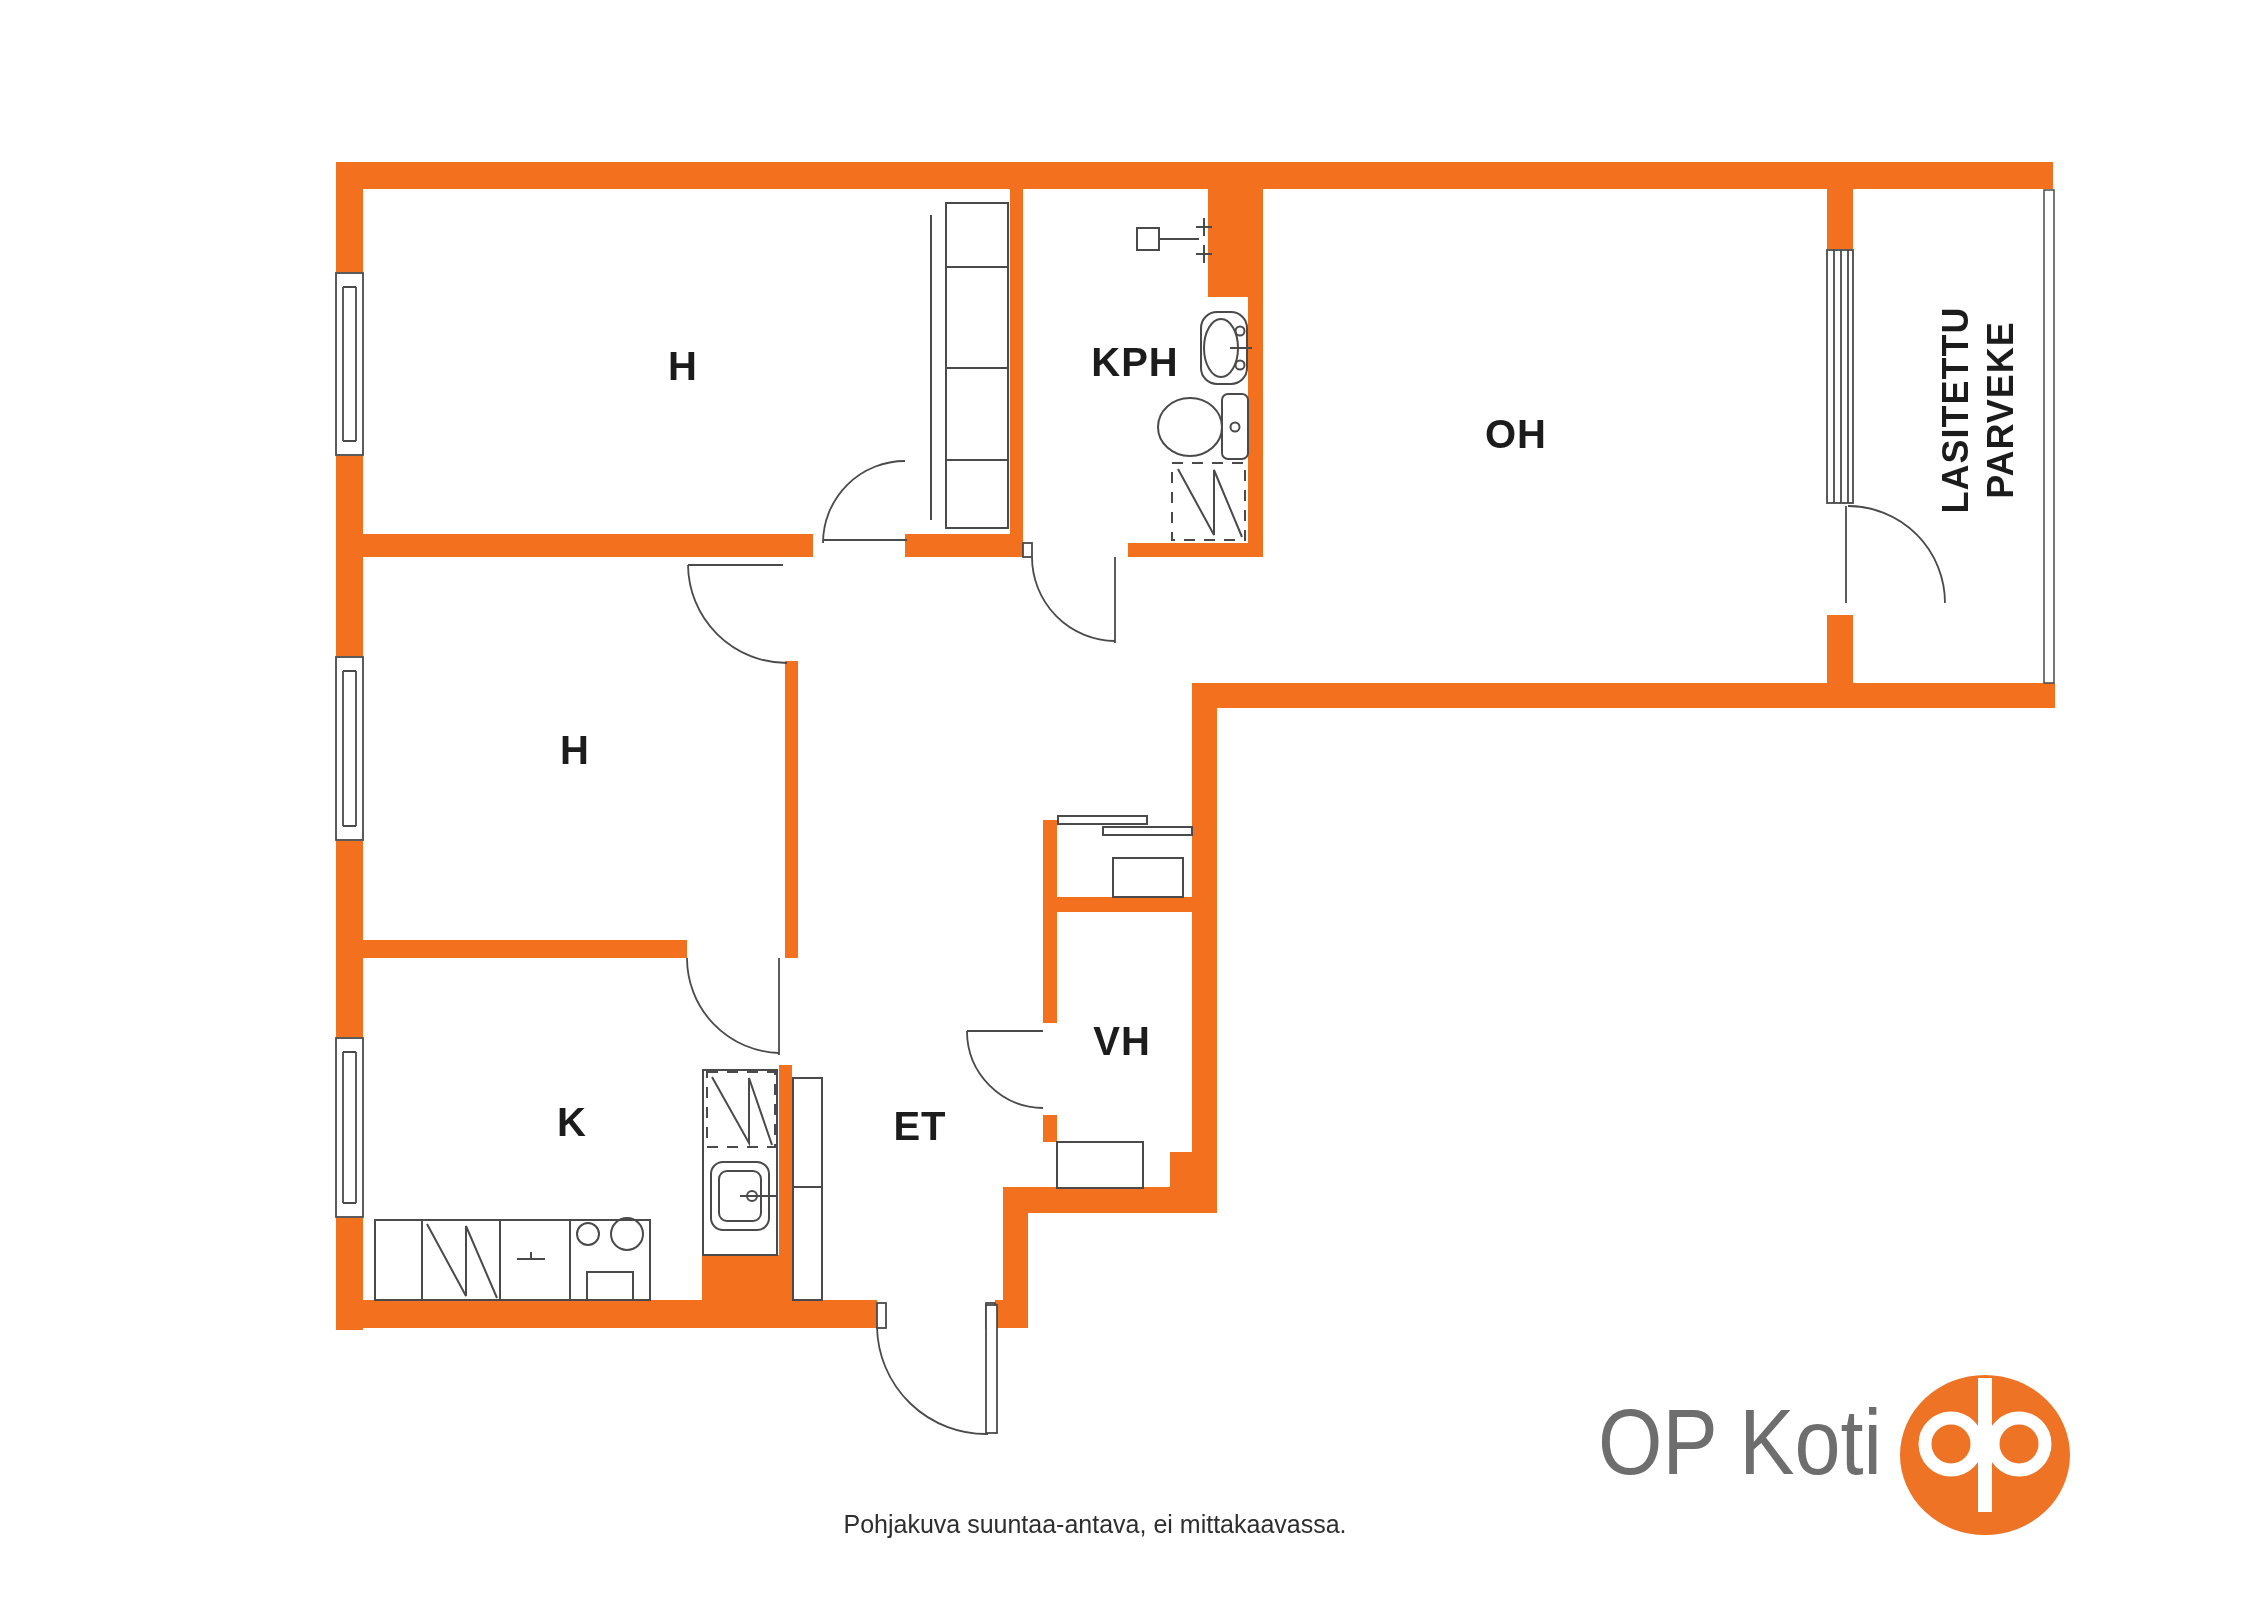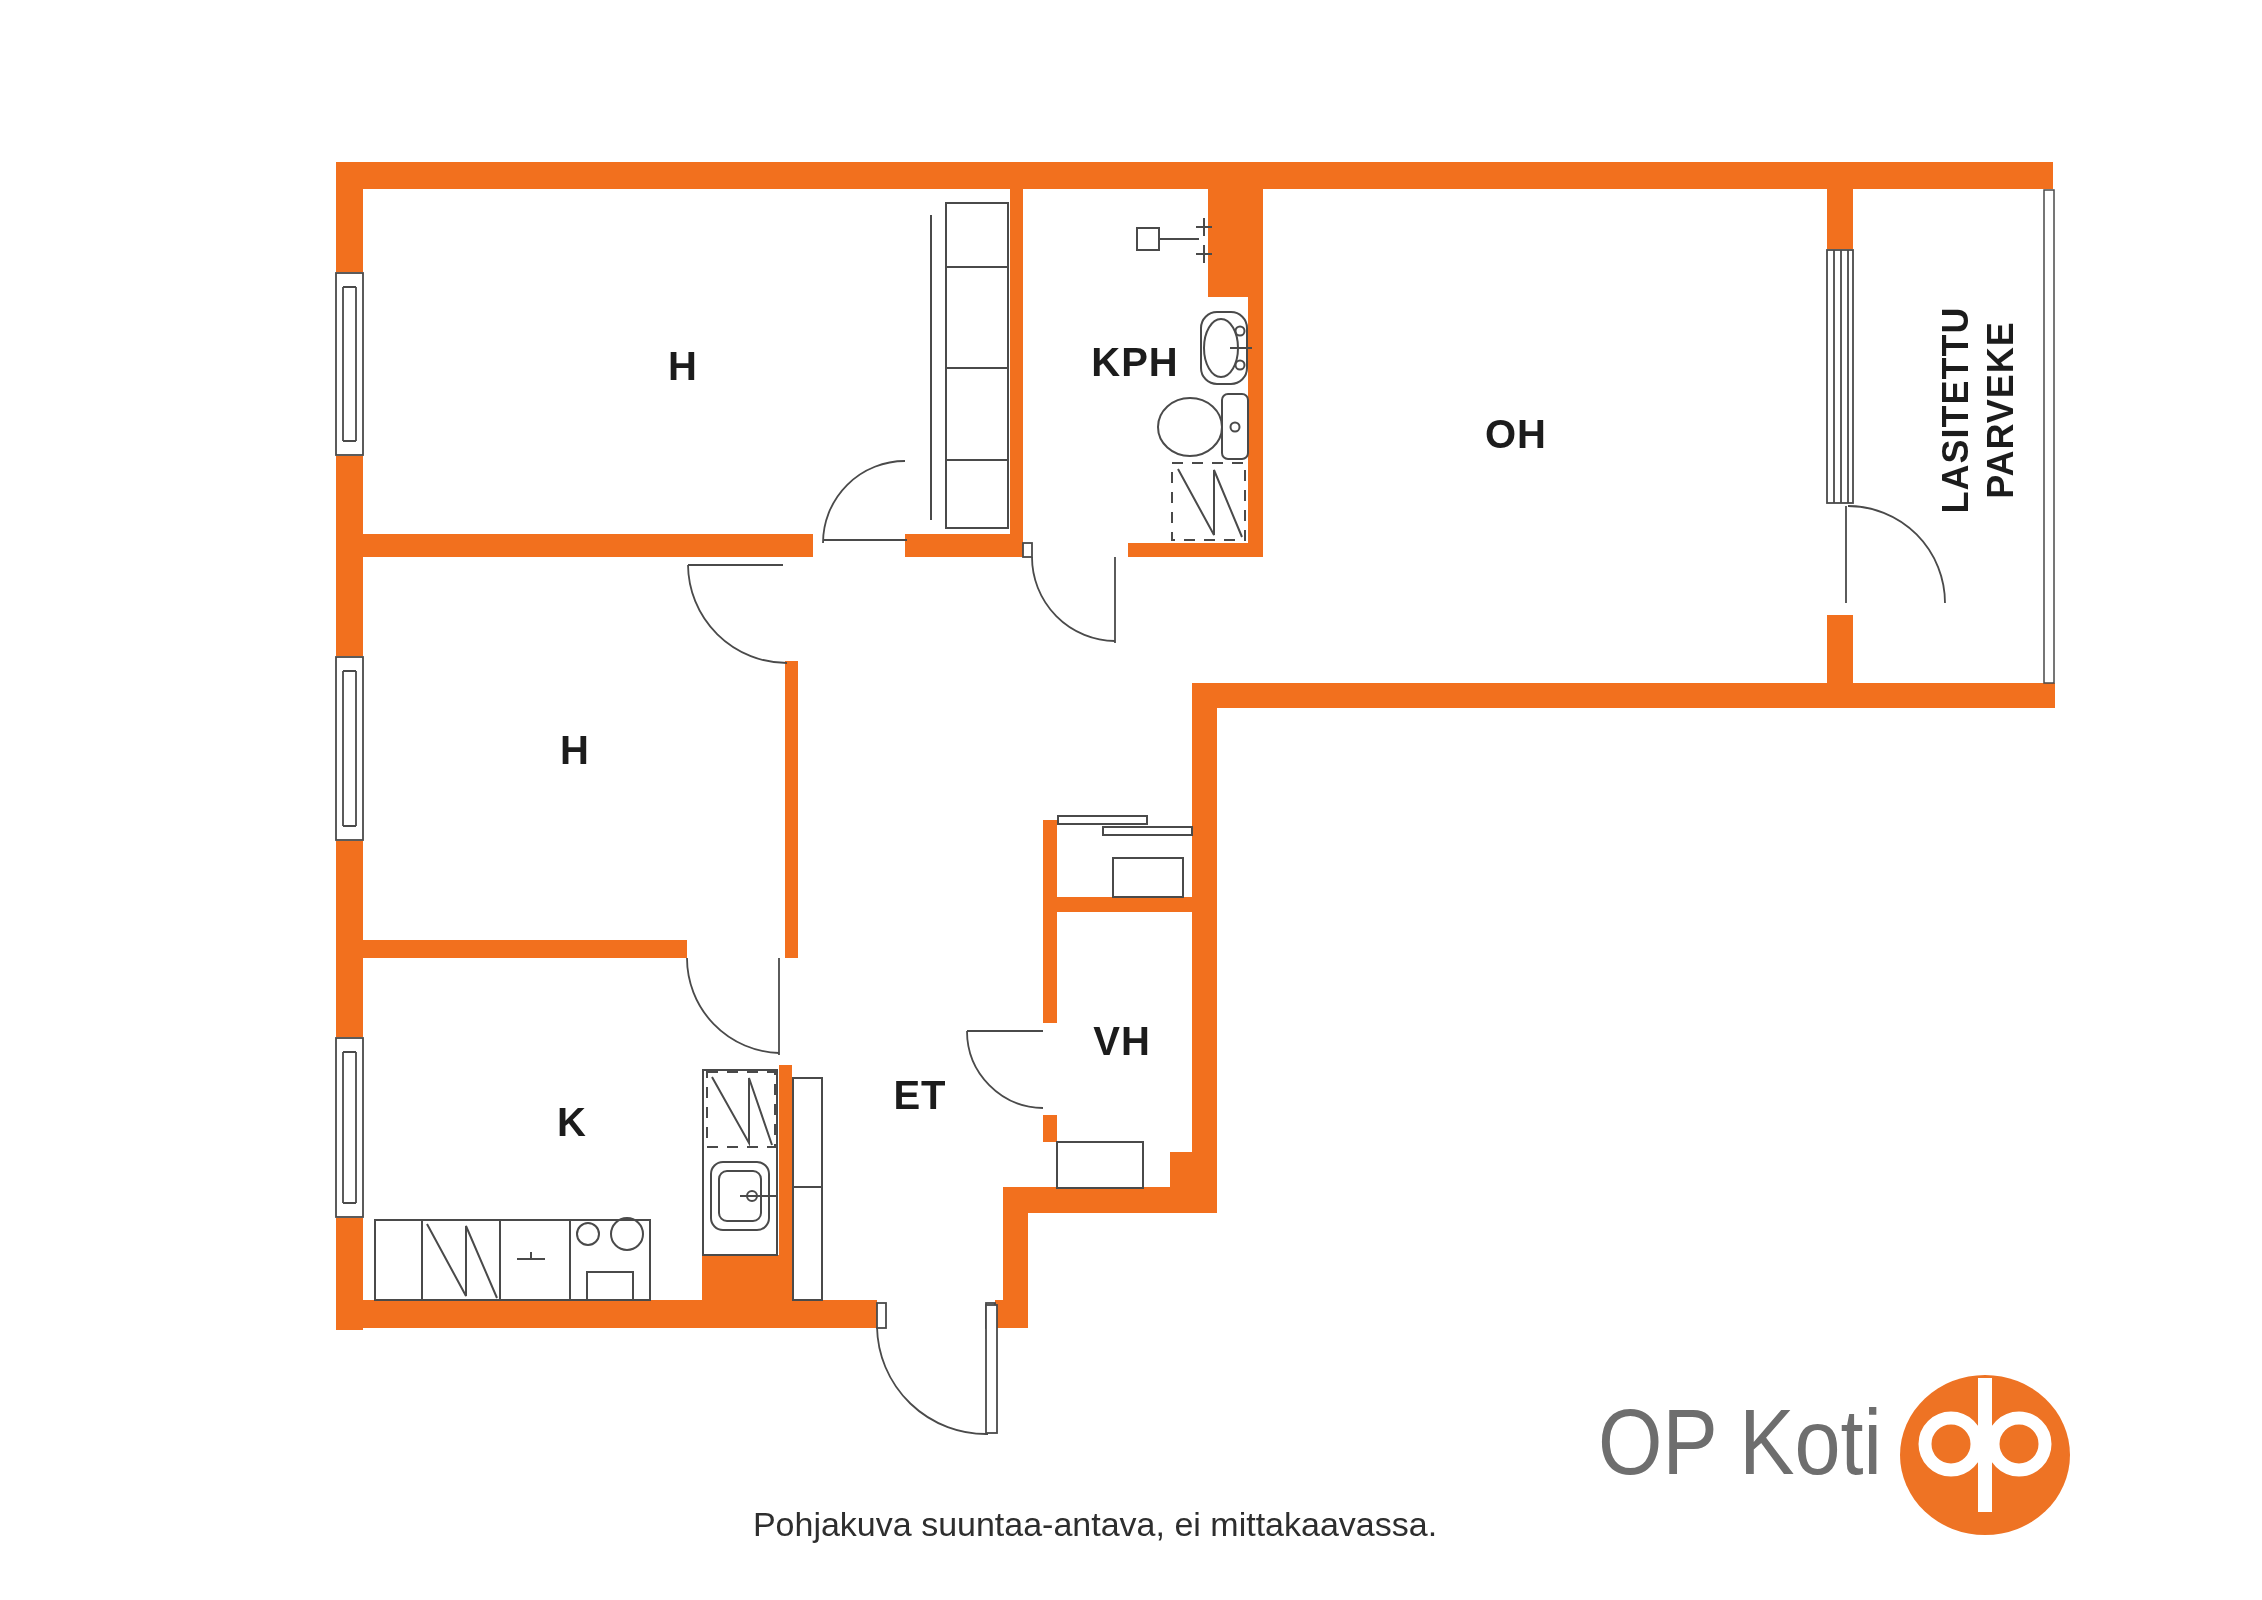--- a/index.html
+++ b/index.html
@@ -13,21 +13,21 @@
     font-size:40px;font-weight:700;color:#1c1c1c;letter-spacing:1px;white-space:nowrap;
   }
   .balcony-label{
     position:absolute;left:1978px;top:410px;
     transform:translate(-50%,-50%) rotate(-90deg);
     font-size:36px;font-weight:700;color:#1c1c1c;letter-spacing:1px;
     text-align:center;line-height:1.25;white-space:nowrap;
   }
   .disclaimer{
     position:absolute;left:1095px;top:1524px;transform:translate(-50%,-50%);
-    font-size:34px;color:#2e2e2e;white-space:nowrap;
+    font-size:25px;color:#2e2e2e;white-space:nowrap;
   }
   
   .pk-logo{position:absolute;left:117px;top:1478px;width:400px;height:58px;}
   .pk-logo .baseline{position:absolute;height:4px;background:#6b6b6b;bottom:0;}
   .pk-line1{left:0;width:122px;}
   .pk-line2{left:160px;width:225px;}
   .pk-text{position:absolute;bottom:7px;font-size:40px;color:#6b6b6b;white-space:nowrap;}
   .pk-outline{
     left:0;letter-spacing:4px;color:transparent;-webkit-text-stroke:1.6px #6b6b6b;font-weight:400;
   }
@@ -203,21 +203,21 @@
         <rect x="719" y="1171" width="42" height="50" rx="8"></rect>
         <path d="M740,1196 H778"></path>
         <circle cx="752" cy="1196" r="5"></circle>
       </g>
     </g>
   </svg>
 
   <div class="room-label" style="left:683px;top:366px;">H</div>
   <div class="room-label" style="left:575px;top:750px;">H</div>
   <div class="room-label" style="left:572px;top:1122px;">K</div>
-  <div class="room-label" style="left:920px;top:1095px;">ET</div>
+  <div class="room-label" style="left:920px;top:1126px;">ET</div>
   <div class="room-label" style="left:1122px;top:1041px;text-align:right;">VH</div>
   <div class="room-label" style="left:1135px;top:362px;">KPH</div>
   <div class="room-label" style="left:1516px;top:434px;">OH</div>
 
   <div class="balcony-label">
     <div>LASITETTU</div>
     <div>PARVEKE</div>
   </div>
 
   <div class="disclaimer">Pohjakuva suuntaa-antava, ei mittakaavassa.</div>

